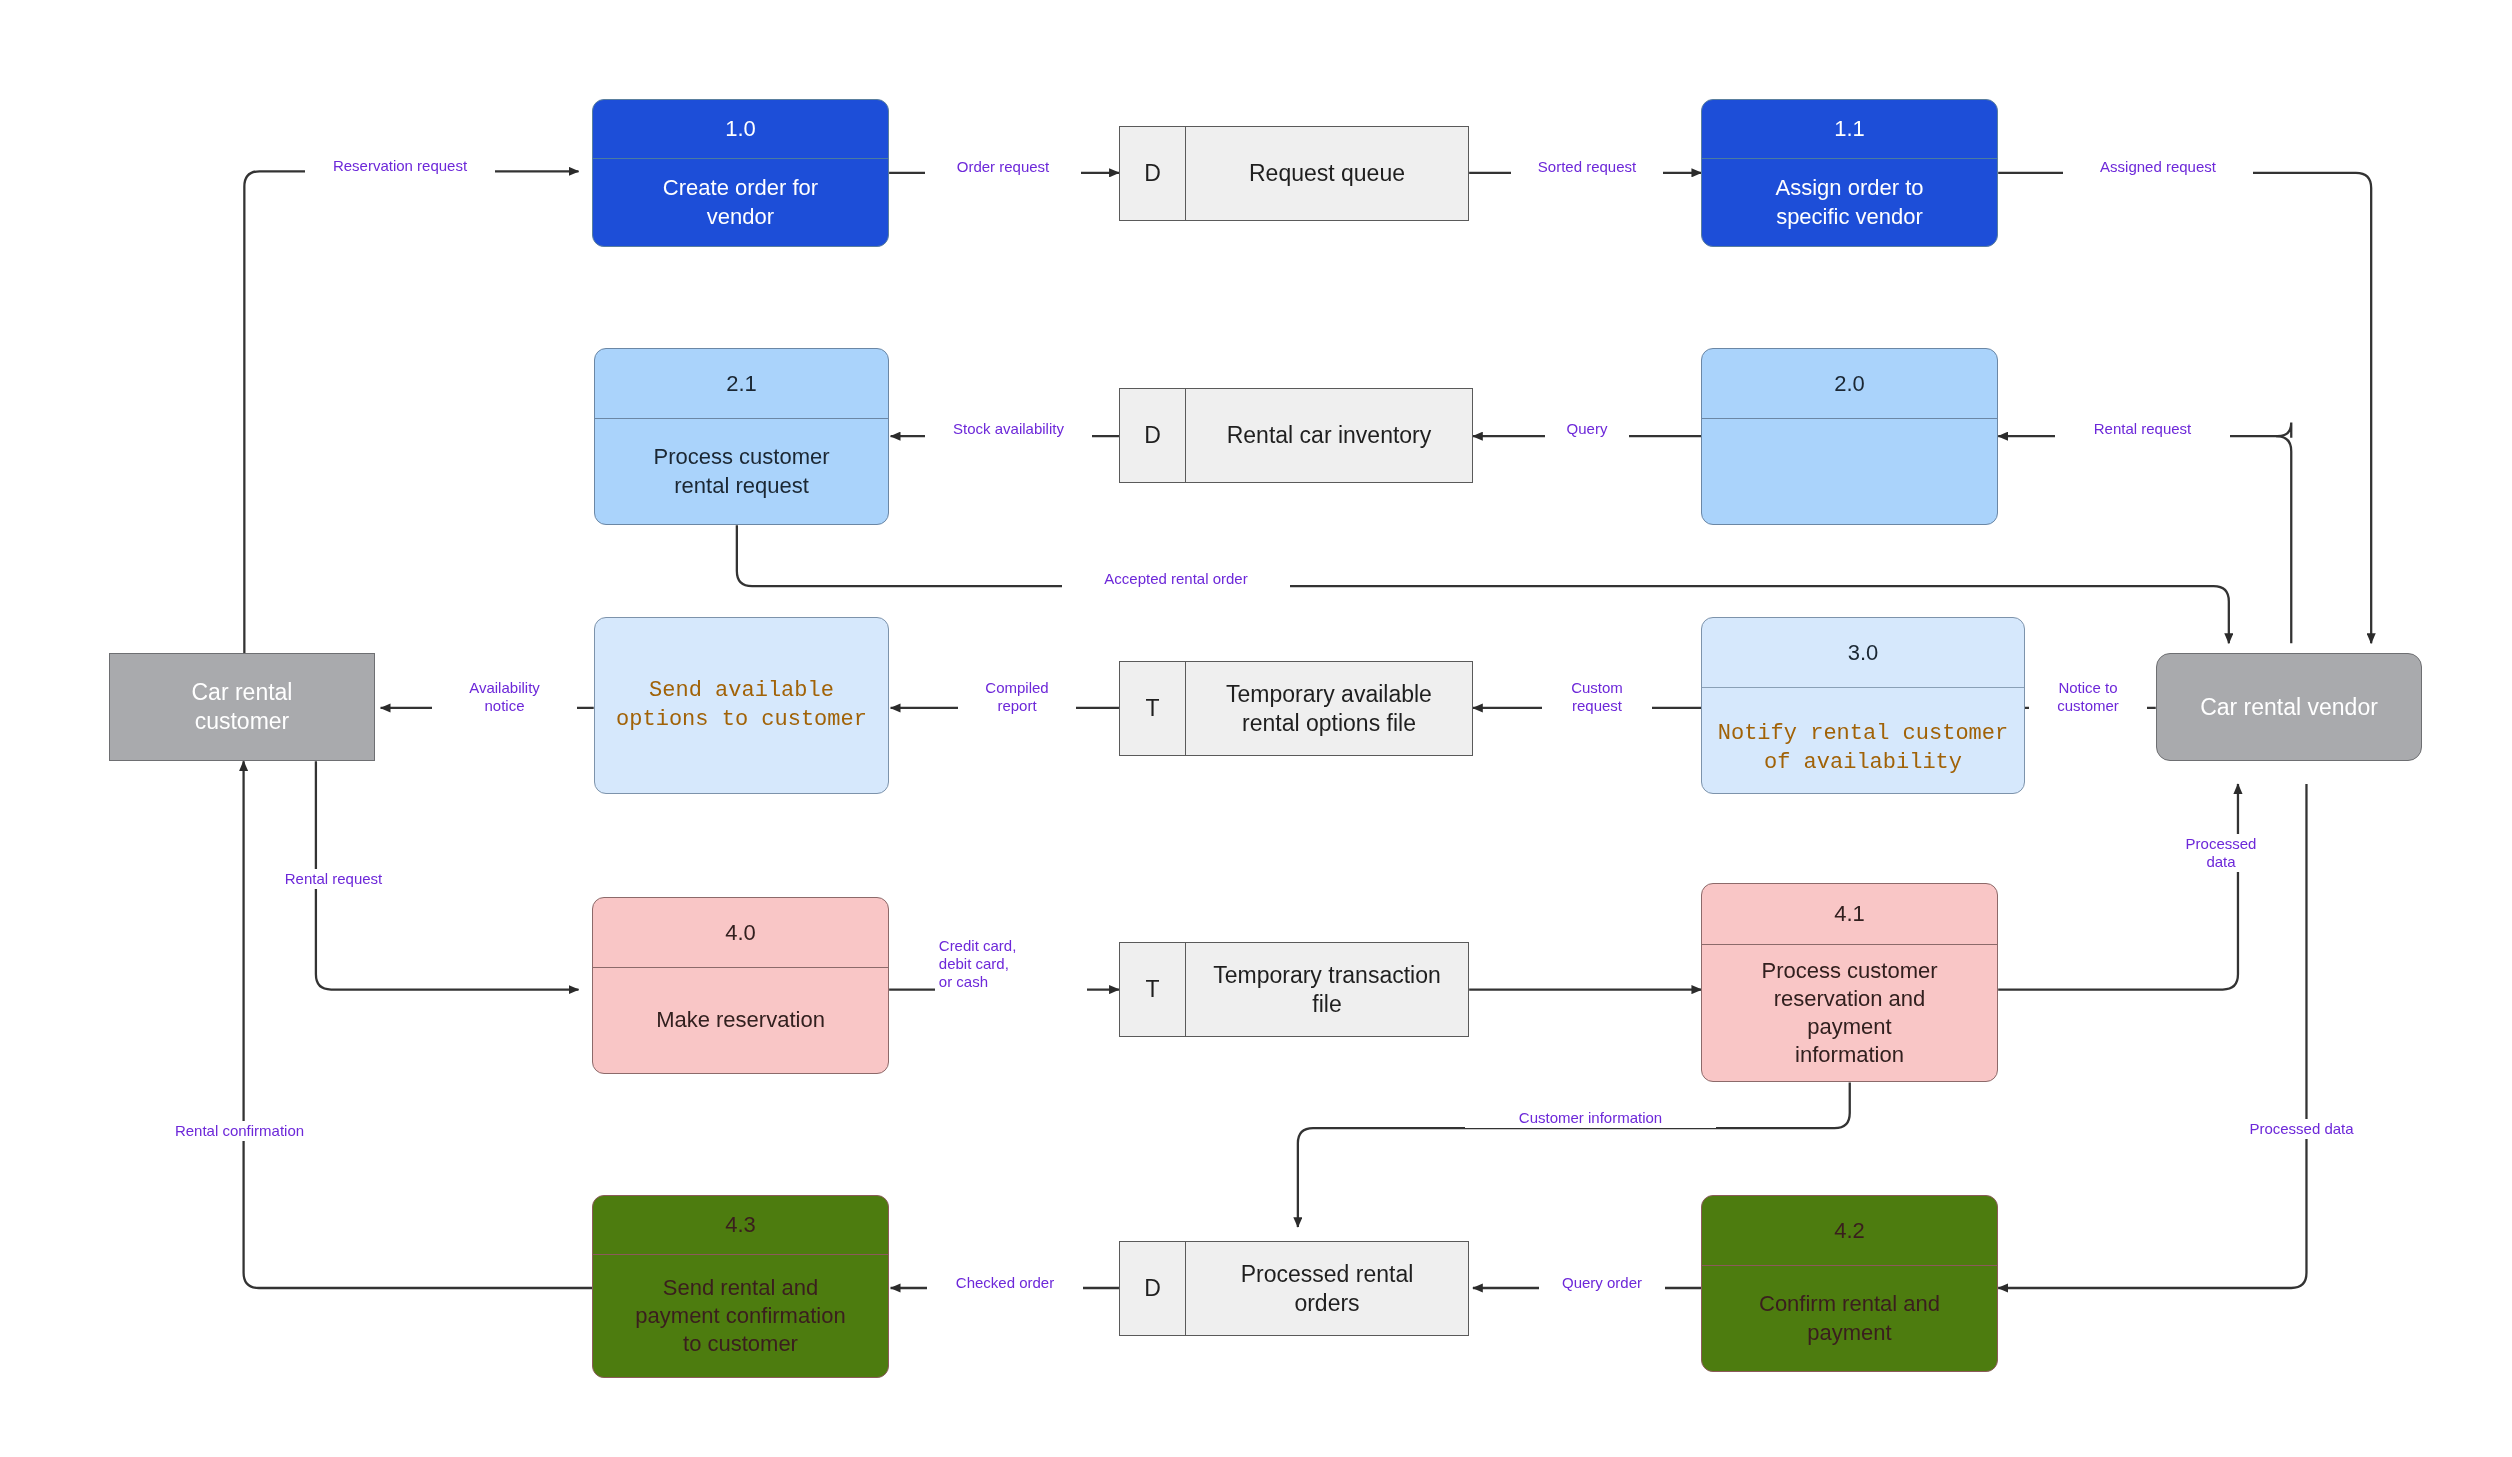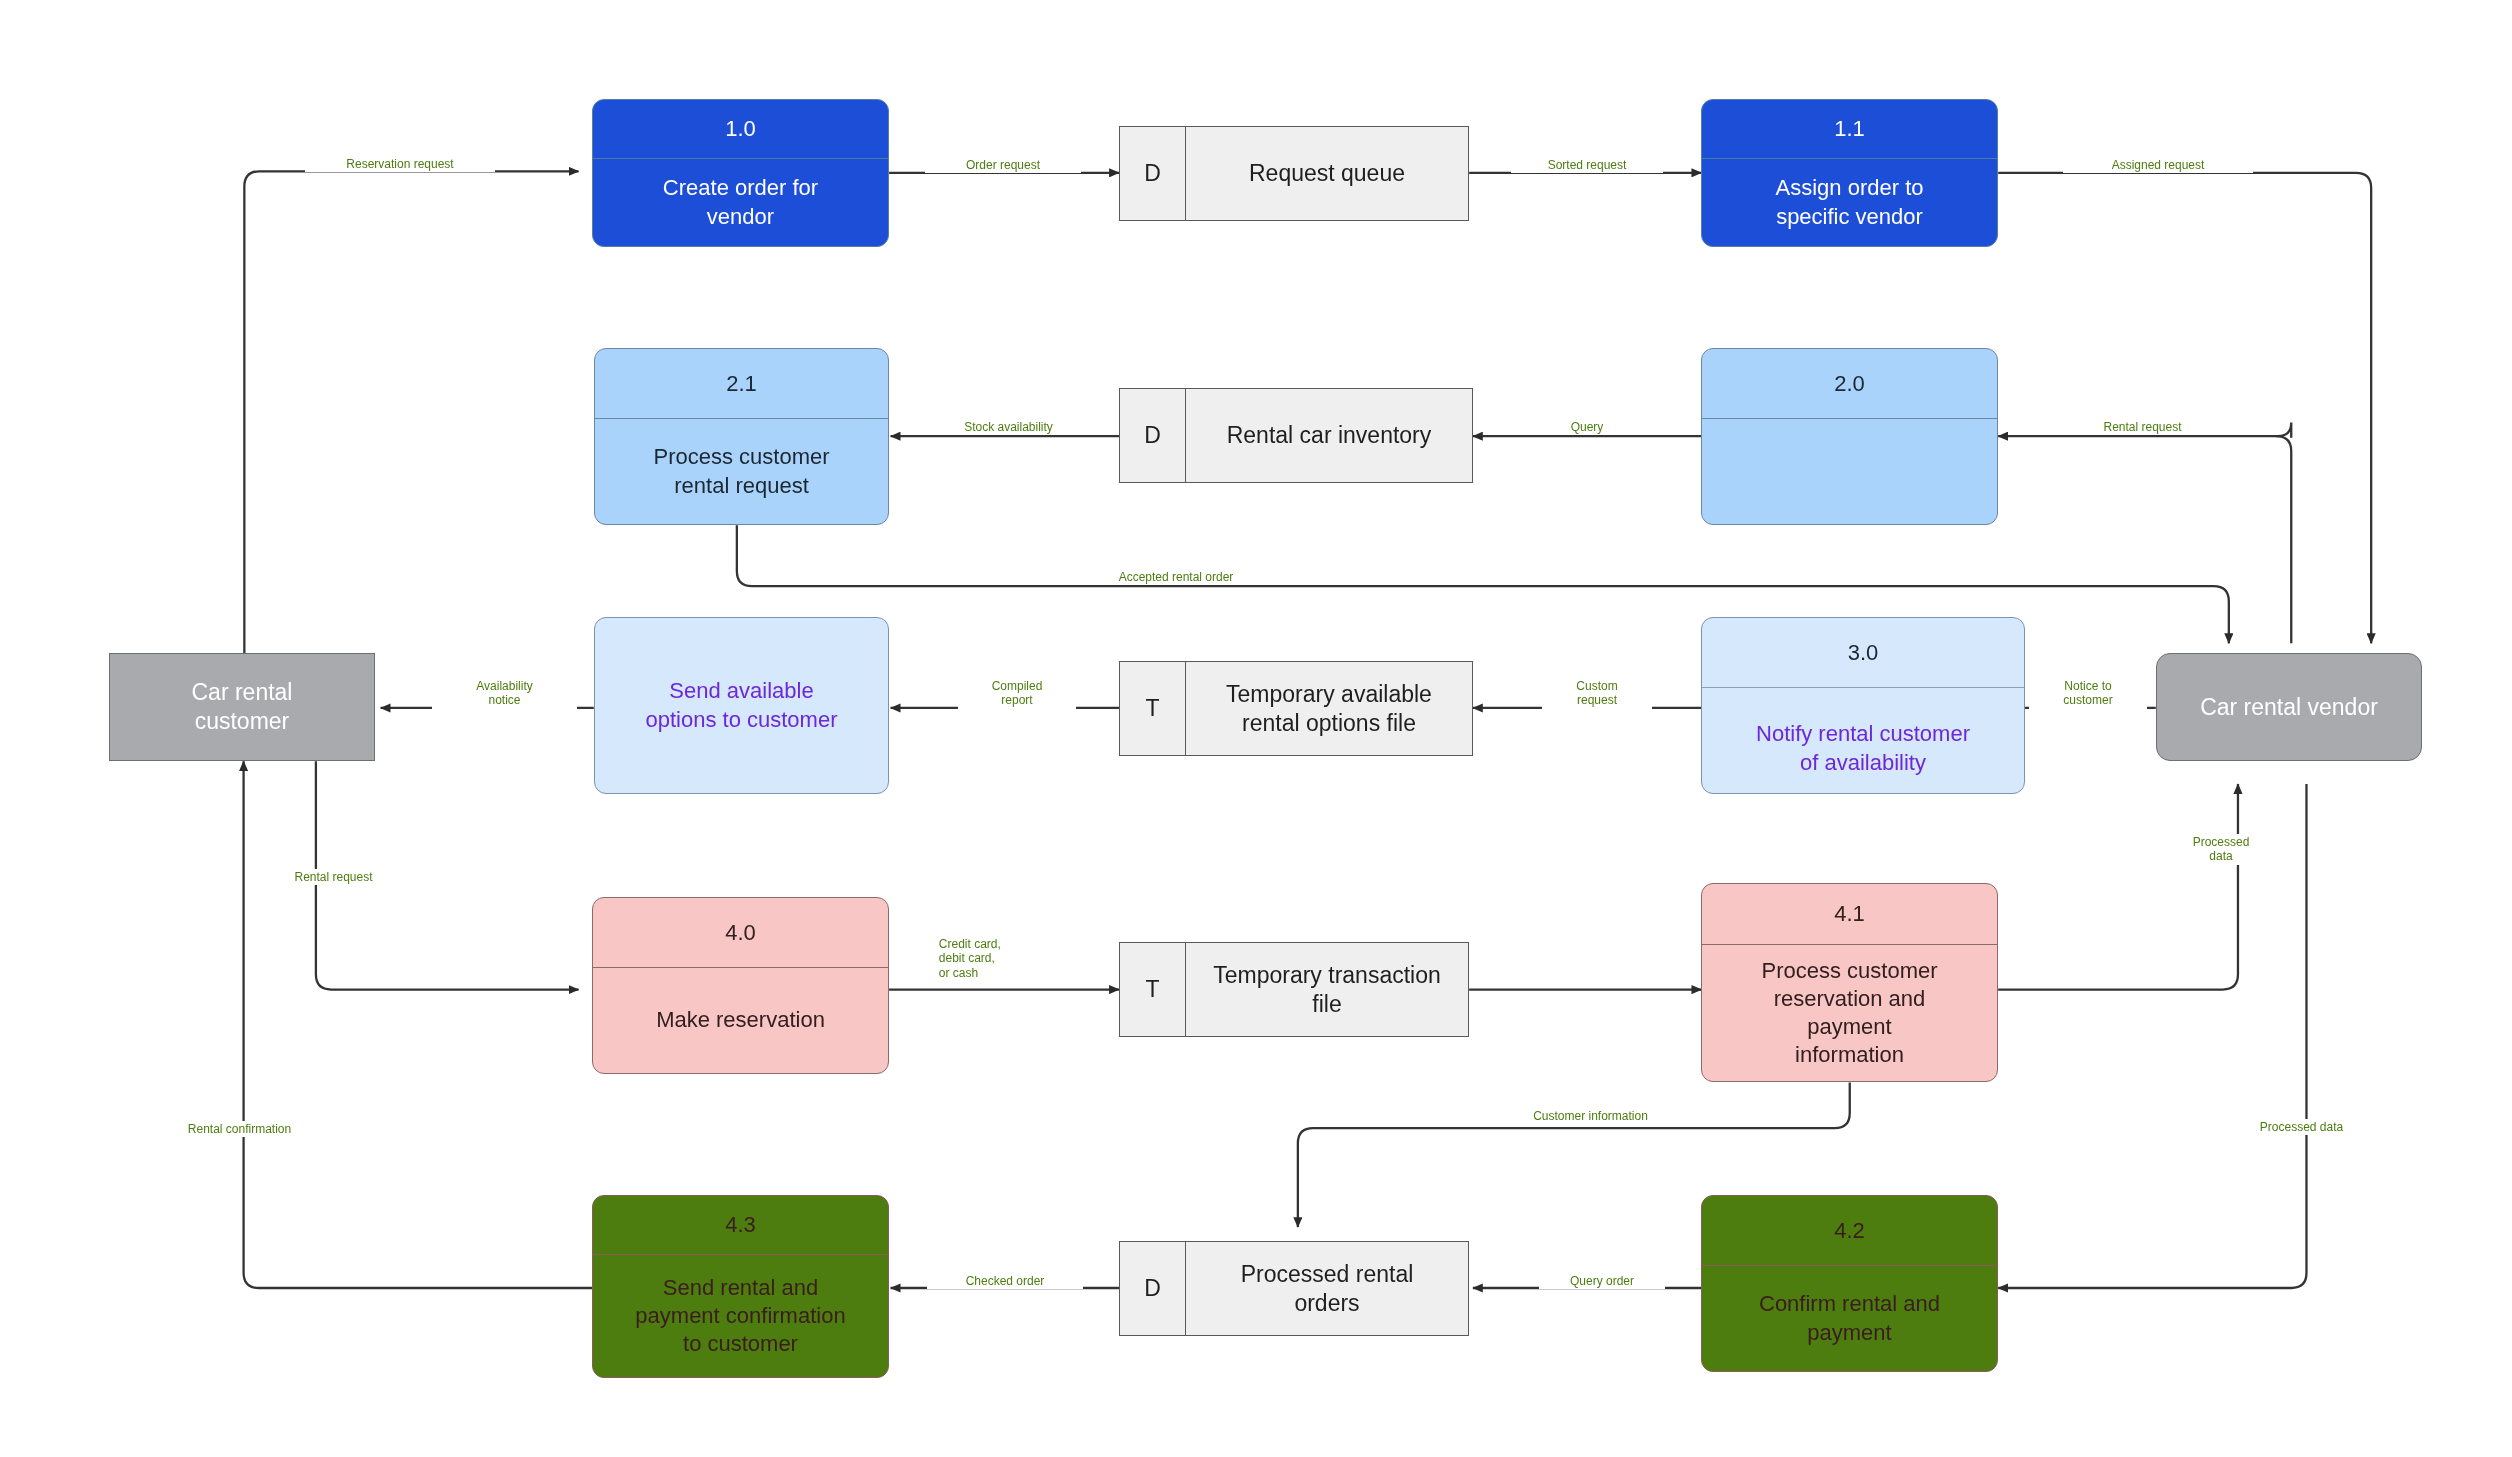--- a/index.html
+++ b/index.html
@@ -37,21 +37,21 @@
   .p-blue{background:#1d4ed8;border-color:#5a7f9e;}
   .p-blue .pid{color:#ffffff;border-bottom-color:#4b7ba0;}
   .p-blue .pname{color:#ffffff;}
 
   .p-blue2{background:#AAD3FB;border-color:#6b87a5;}
   .p-blue2 .pid{color:#1b2733;border-bottom-color:#6b87a5;}
   .p-blue2 .pname{color:#1b2733;}
 
   .p-blue3{background:#D6E8FC;border-color:#7d93ab;}
   .p-blue3 .pid{color:#1b2733;border-bottom-color:#8aa0b6;}
-  .p-blue3 .pname{color:#6d28d9;}
+  .p-blue3 .pname{color:#a16207;font-family:Liberation Mono, monospace;}
 
   .p-pink{background:#F9C6C6;border-color:#8c6a6a;}
   .p-pink .pid{color:#32201f;border-bottom-color:#8c6a6a;}
   .p-pink .pname{color:#32201f;}
 
   .p-red{background:#4d7c0f;border-color:#8c5a5a;}
   .p-red .pid{color:#3a1e1e;border-bottom-color:#8c5a5a;}
   .p-red .pname{color:#3a1e1e;}
 
   
@@ -84,22 +84,22 @@
     background:#A9AAAD;
     border:1.5px solid #6e6f72;
     display:flex;align-items:center;justify-content:center;
     color:#ffffff;font-size:23px;text-align:center;line-height:1.26;
     box-sizing:border-box;
   }
 
   
   .flabel{
     position:absolute;
-    color:#4d7c0f;
-    font-size:12px;
+    color:#6d28d9;
+    font-size:15px;
     line-height:1.22;
     text-align:center;
     background:#ffffff;
     padding:0.8px 3.8px;
     white-space:pre;
     box-sizing:border-box;
   }
 </style>
 </head>
 <body>

